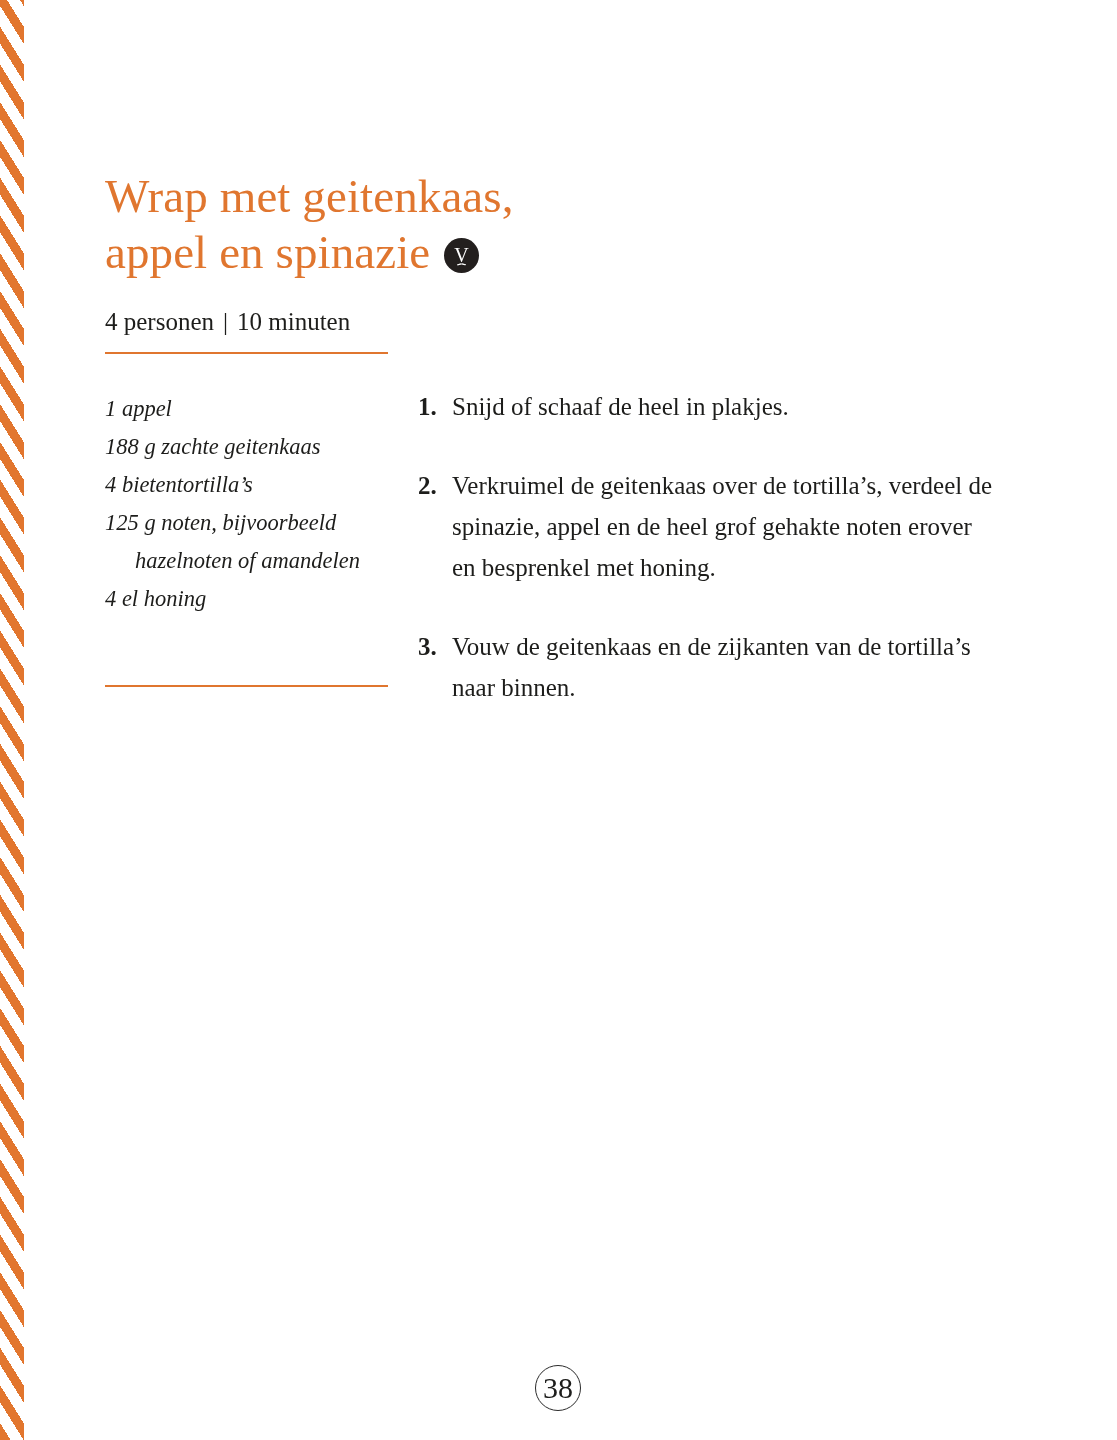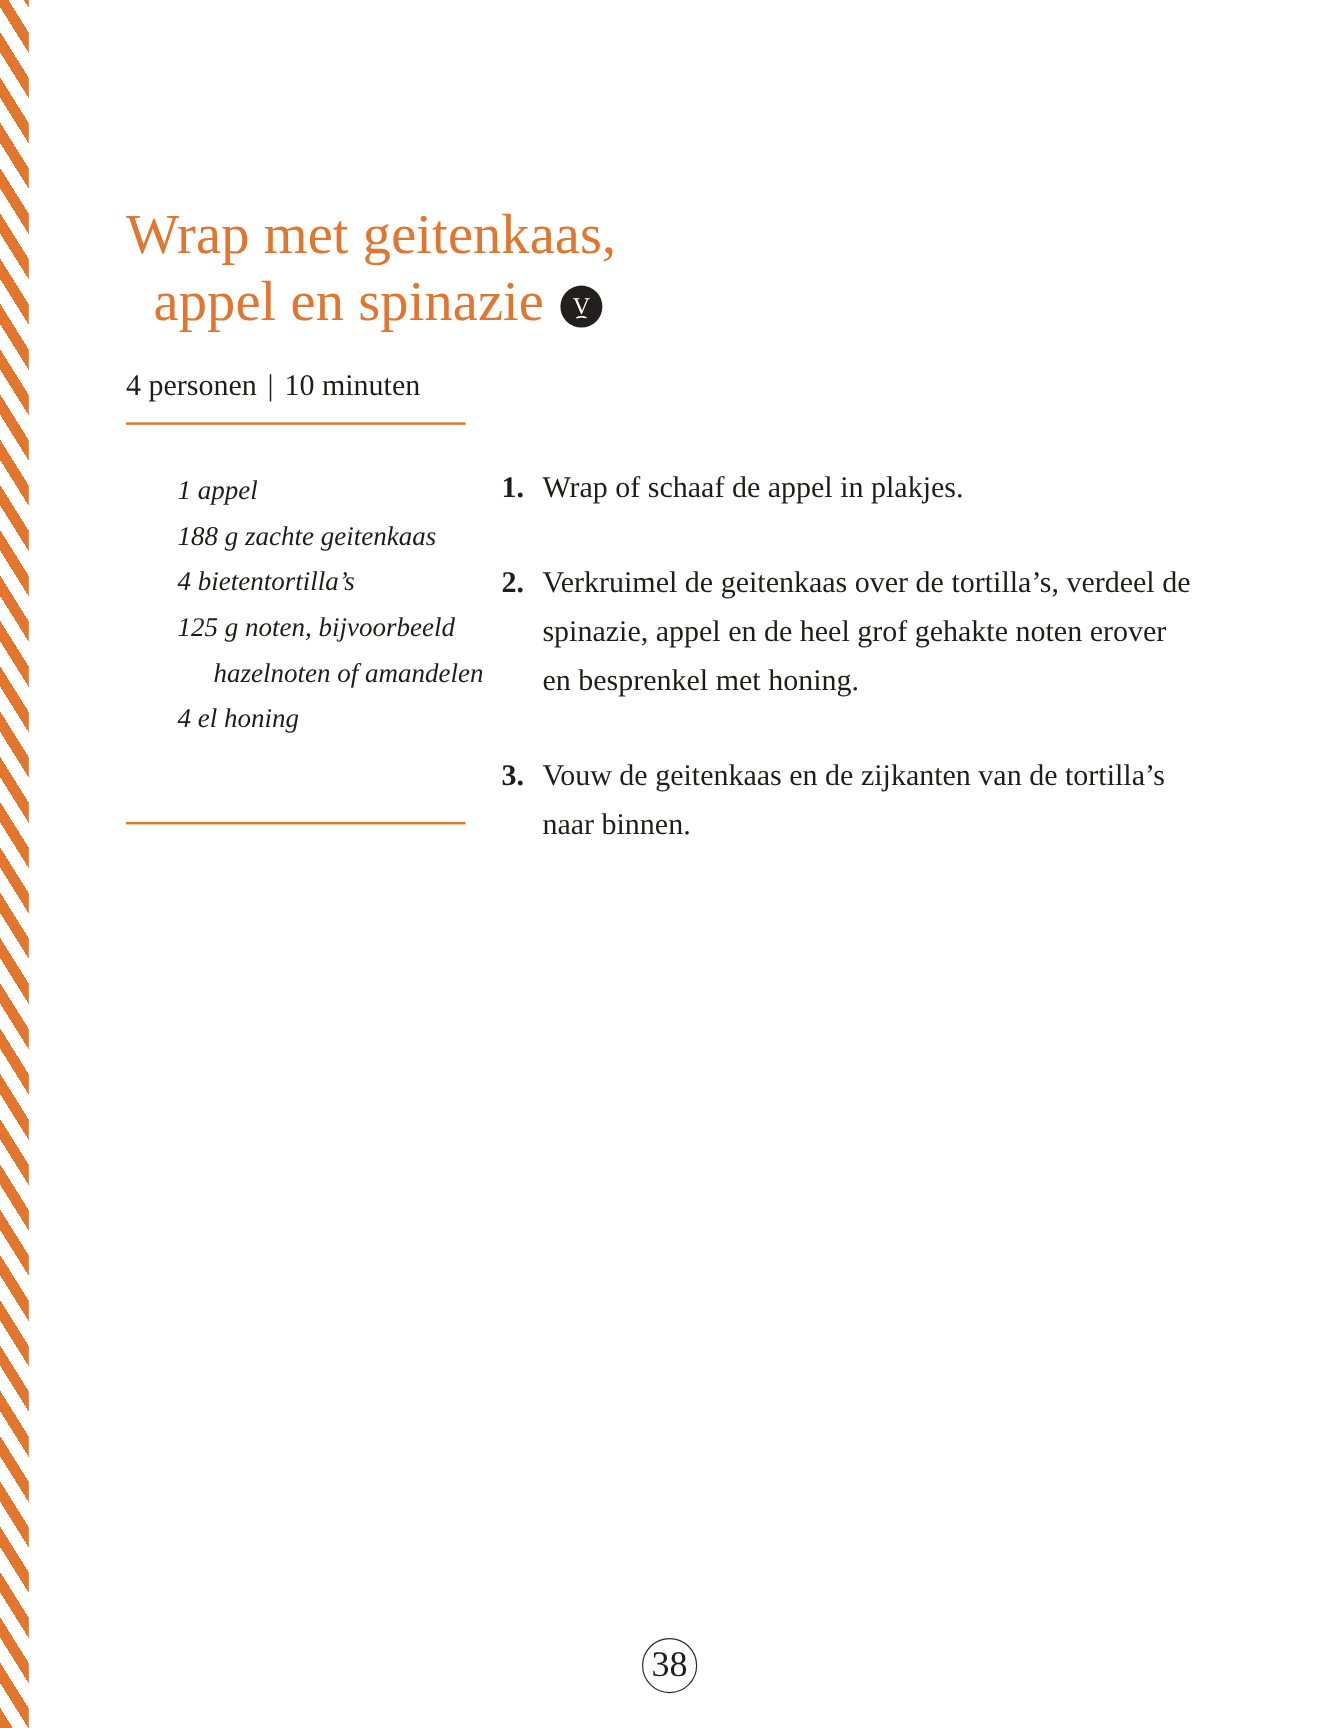--- a/index.html
+++ b/index.html
@@ -57,21 +57,20 @@
     letter-spacing: 0.1px;
     white-space: nowrap;
   }
   .title-line {
     display: block;
   }
   .title-line-2 {
     display: flex;
     align-items: center;
     gap: 14px;
-    margin-left: 23px;
   }
   .veg-badge {
     display: inline-flex;
     align-items: center;
     justify-content: center;
     width: 35px;
     height: 35px;
     border-radius: 50%;
     background: #231f1e;
     position: relative;
@@ -105,21 +104,20 @@
   }
   .rule-top { top: 352px; }
   .rule-bottom { top: 685px; }
 
   
   .ingredients {
     position: absolute;
     left: 105px;
     top: 390px;
     width: 300px;
-    margin-left: 43px;
   }
   .ingredient {
     font-style: italic;
     font-size: 22.5px;
     line-height: 38px;
     color: #1d1d1b;
     padding-left: 30px;
     text-indent: -30px;
   }
 
@@ -204,21 +202,21 @@
     <div class="ingredient">4 bietentortilla’s</div>
     <div class="ingredient">125 g noten, bijvoorbeeld hazelnoten of amandelen</div>
     <div class="ingredient">4 el honing</div>
   </div>
 
   <div class="rule rule-bottom"></div>
 
   <div class="steps">
     <div class="step">
       <div class="step-num">1.</div>
-      <div class="step-text">Wrap of schaaf de appel in plakjes.</div>
+      <div class="step-text">Snijd of schaaf de heel in plakjes.</div>
     </div>
     <div class="step">
       <div class="step-num">2.</div>
       <div class="step-text">Verkruimel de geitenkaas over de tortilla’s, verdeel de spinazie, appel en de heel grof gehakte noten erover en besprenkel met honing.</div>
     </div>
     <div class="step">
       <div class="step-num">3.</div>
       <div class="step-text">Vouw de geitenkaas en de zijkanten van de tortilla’s naar binnen.</div>
     </div>
   </div>

